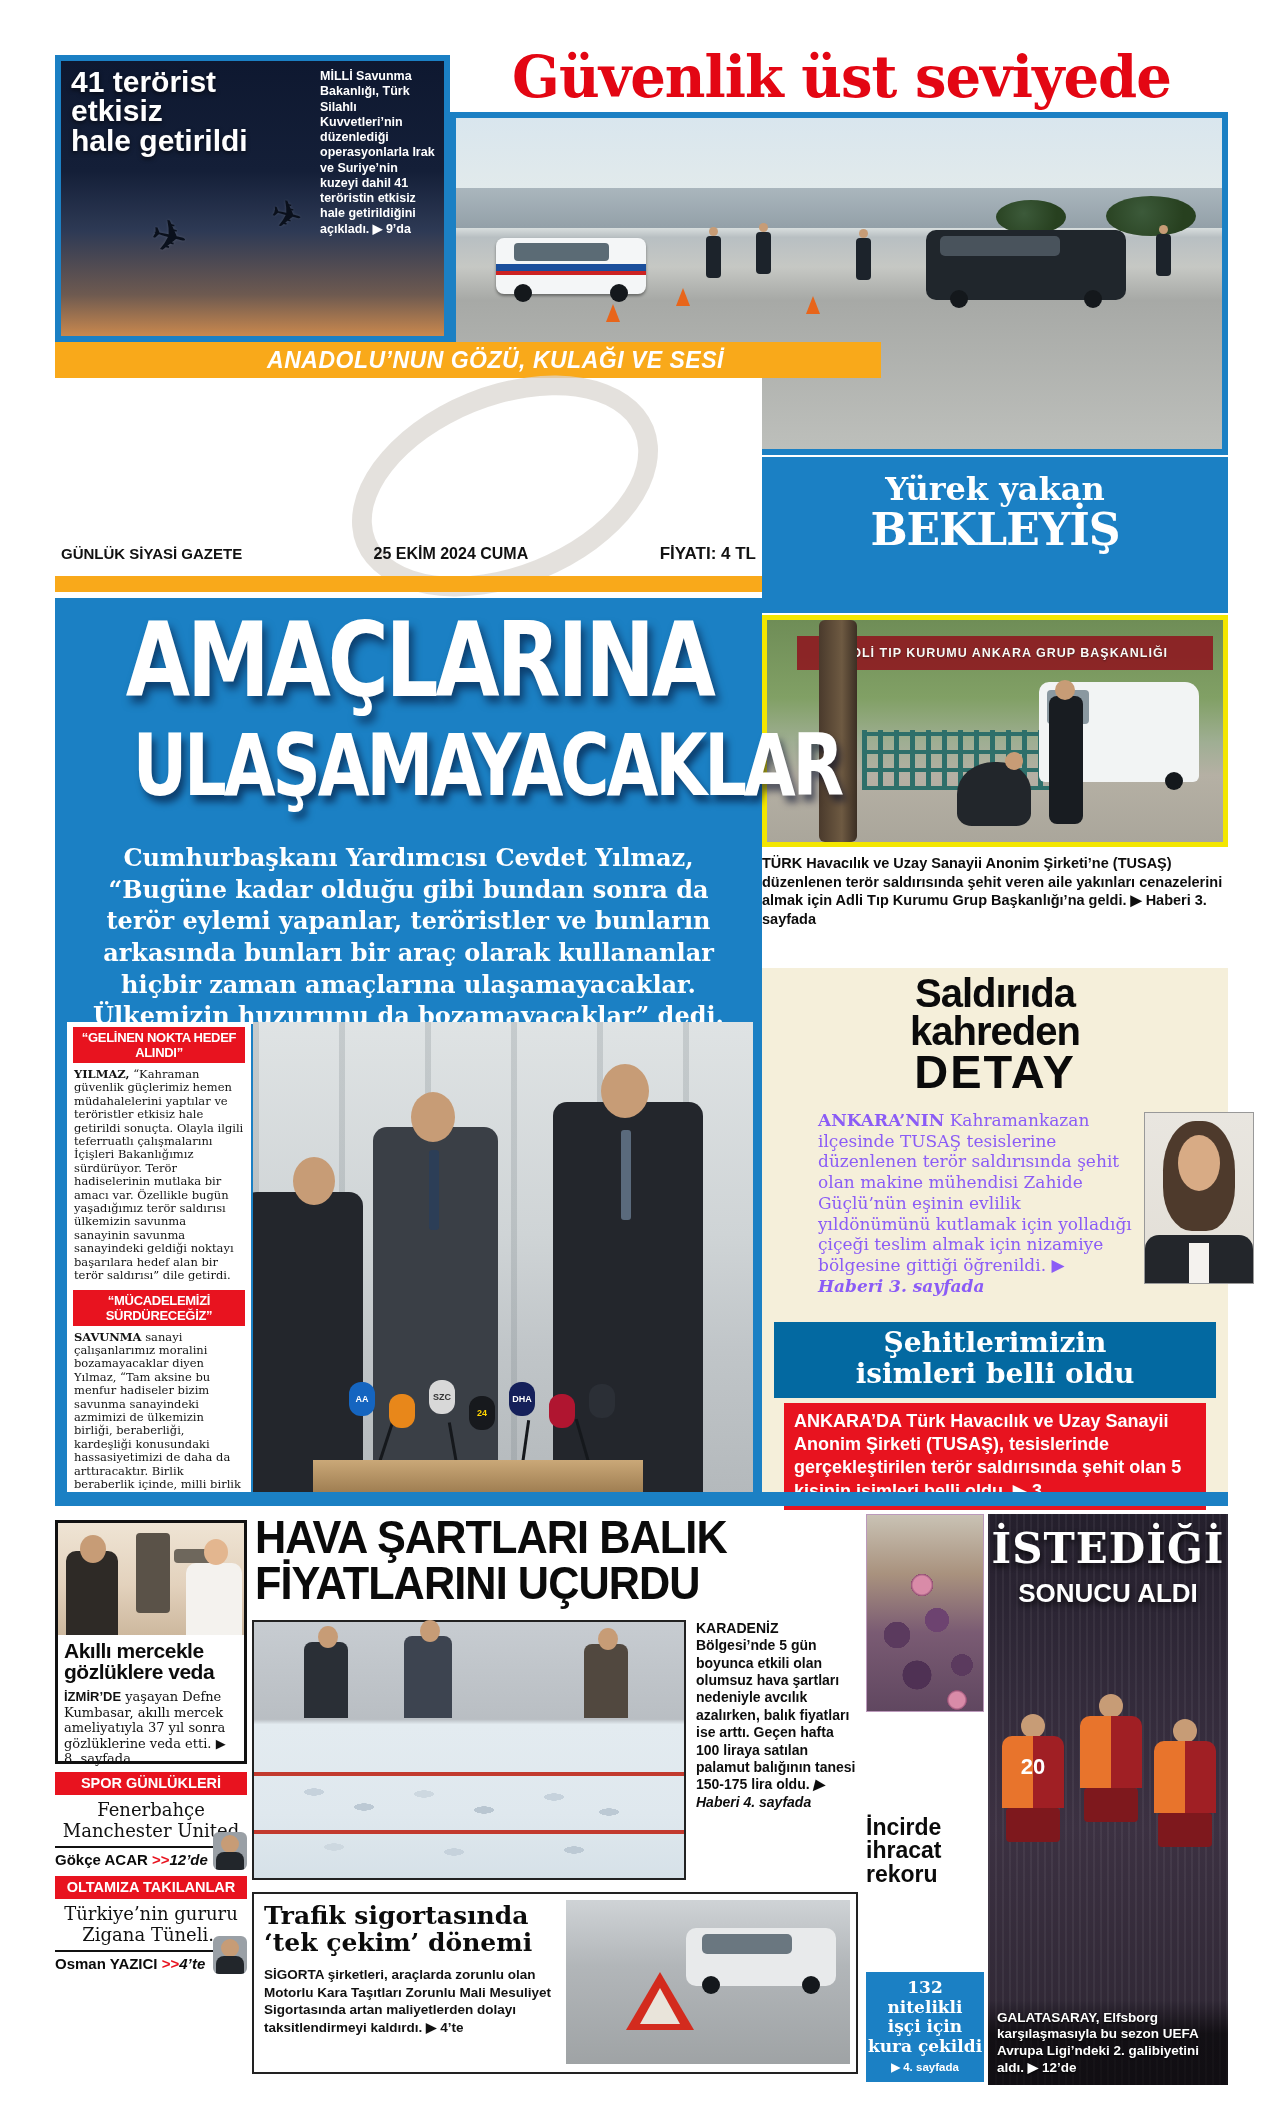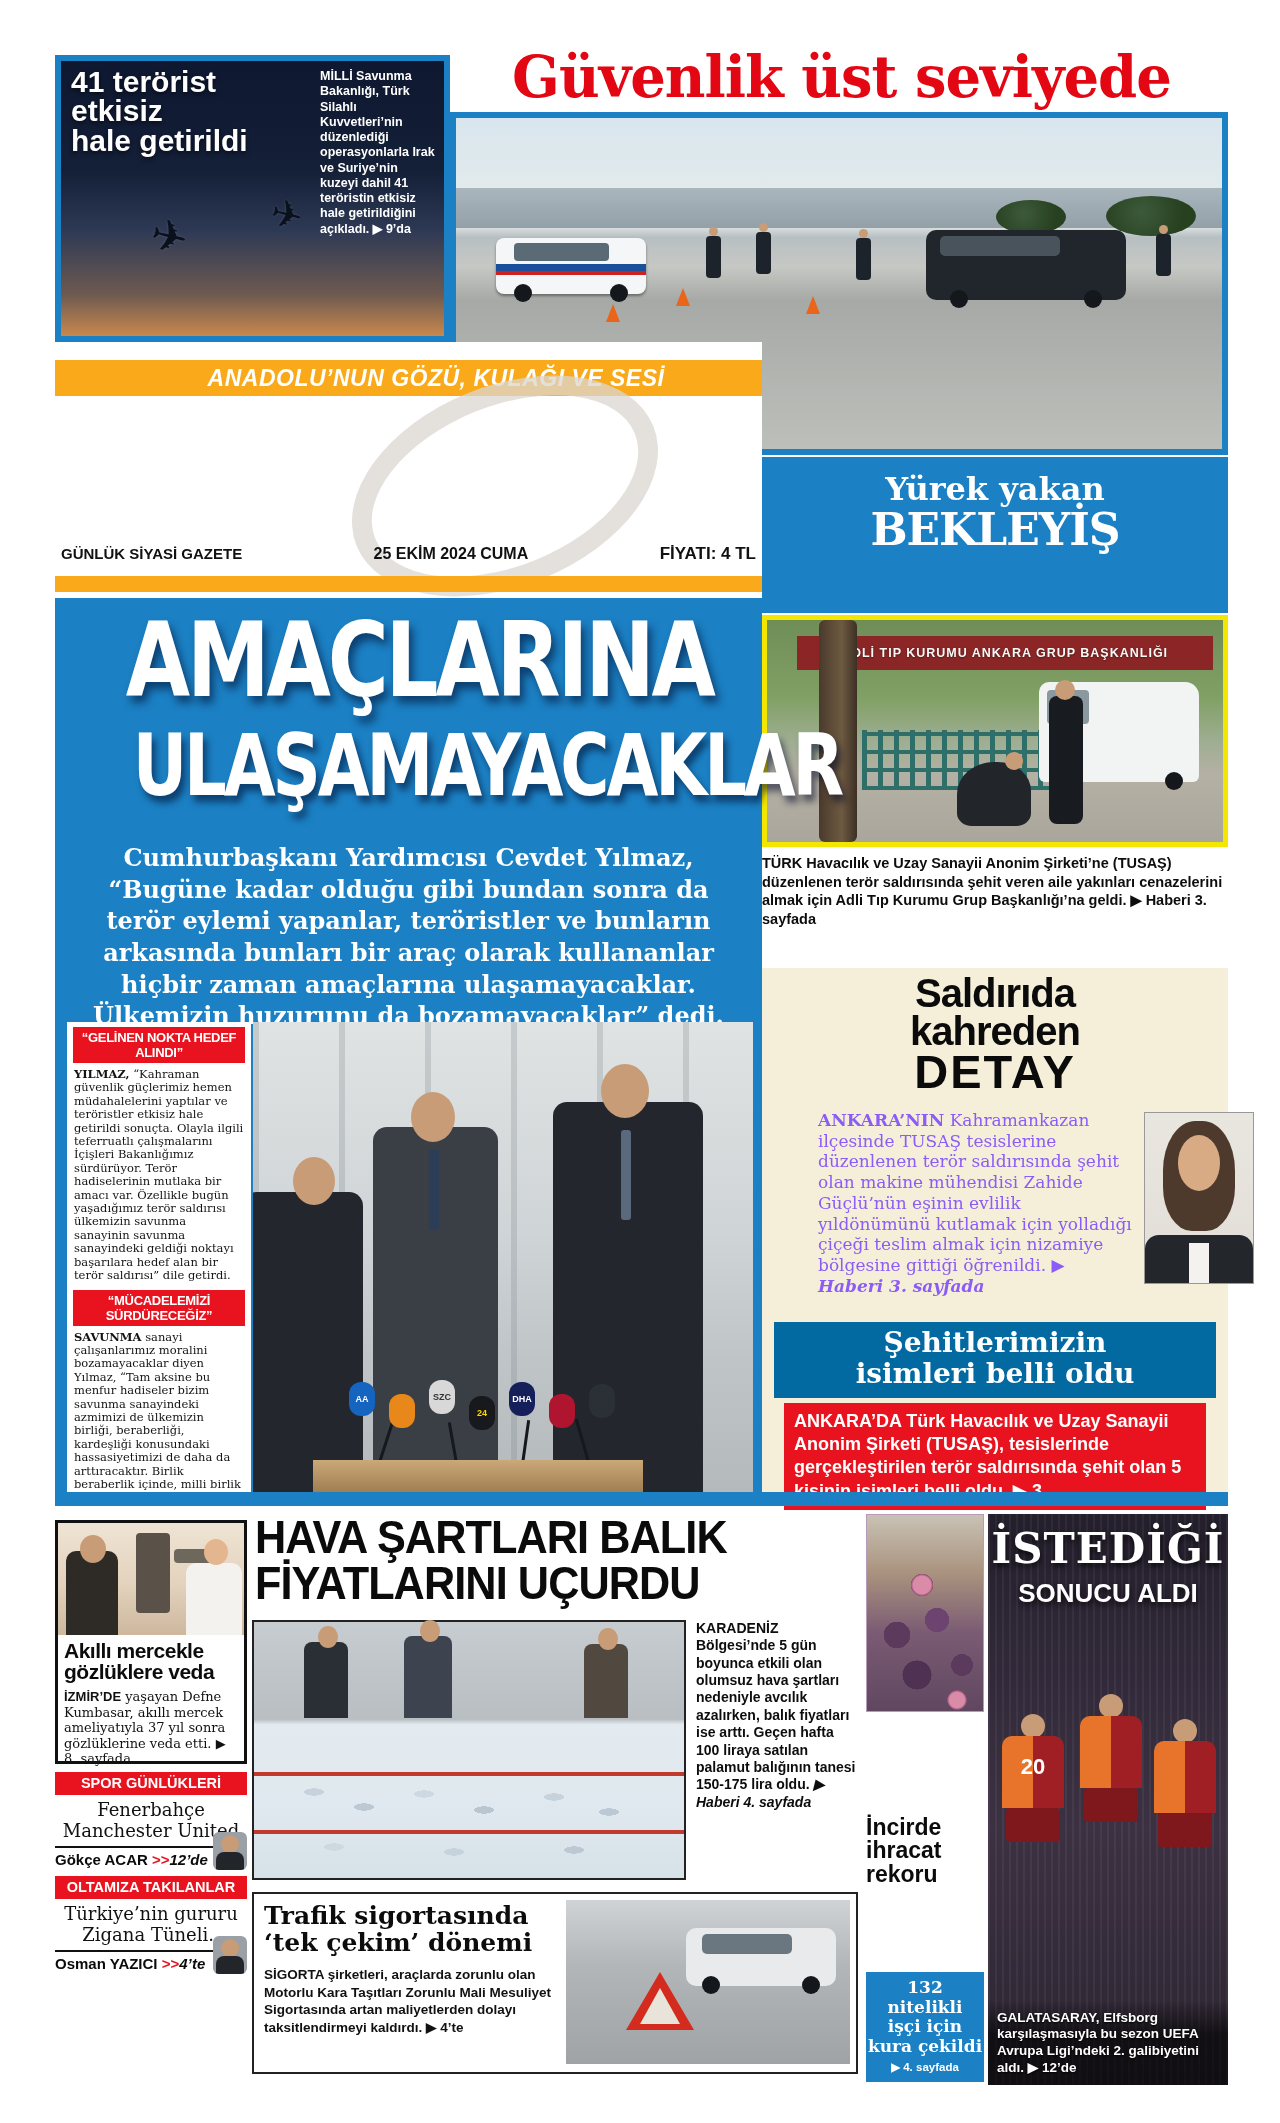--- a/index.html
+++ b/index.html
@@ -33,21 +33,21 @@
   .darkcar{background:#20262c;border-radius:10px;}
   .darkcar .win{position:absolute;left:14px;top:6px;width:120px;height:20px;background:#49535c;border-radius:5px;}
   .wheel{position:absolute;bottom:-8px;width:18px;height:18px;border-radius:50%;background:#14181c;}
   .fig{width:15px;height:42px;background:#1c232b;border-radius:4px;}
   .fig .head{position:absolute;left:3px;top:-9px;width:9px;height:9px;border-radius:50%;background:#c79c76;}
   .cone{width:0;height:0;border-left:7px solid transparent;border-right:7px solid transparent;
     border-bottom:18px solid #e8651a;}
 
   
   .masthead{left:55px;top:342px;width:707px;height:256px;background:#fff;z-index:6;}
-  .slogan{left:0;top:18px;width:707px;height:36px;background:#f9a91a;color:#fff;font-style:italic;
+  .slogan{left:0;top:0;width:826px;height:36px;background:#f9a91a;color:#fff;font-style:italic;
     font-weight:700;font-size:23px;line-height:36px;text-align:center;padding-left:55px;box-sizing:border-box;
     letter-spacing:.5px;}
   .swash{left:290px;top:44px;width:280px;height:160px;border:20px solid #dbd7d1;border-radius:50%;
     transform:rotate(-22deg);opacity:.75;}
   .logo{left:30px;top:22px;width:660px;text-align:center;font-family:"DejaVu Serif",serif;font-style:italic;
     font-weight:700;font-size:150px;line-height:1;color:#d7141e;letter-spacing:-10px;z-index:2;
     text-shadow:2px 2px 0 #fff,-2px -2px 0 #fff,5px 6px 8px rgba(100,40,40,.45);}
   .infoline{left:6px;top:202px;width:695px;display:flex;justify-content:space-between;align-items:baseline;
     font-weight:700;color:#111;z-index:3;}
   .ybar{left:0;top:234px;width:707px;height:16px;background:#f9a91a;}

